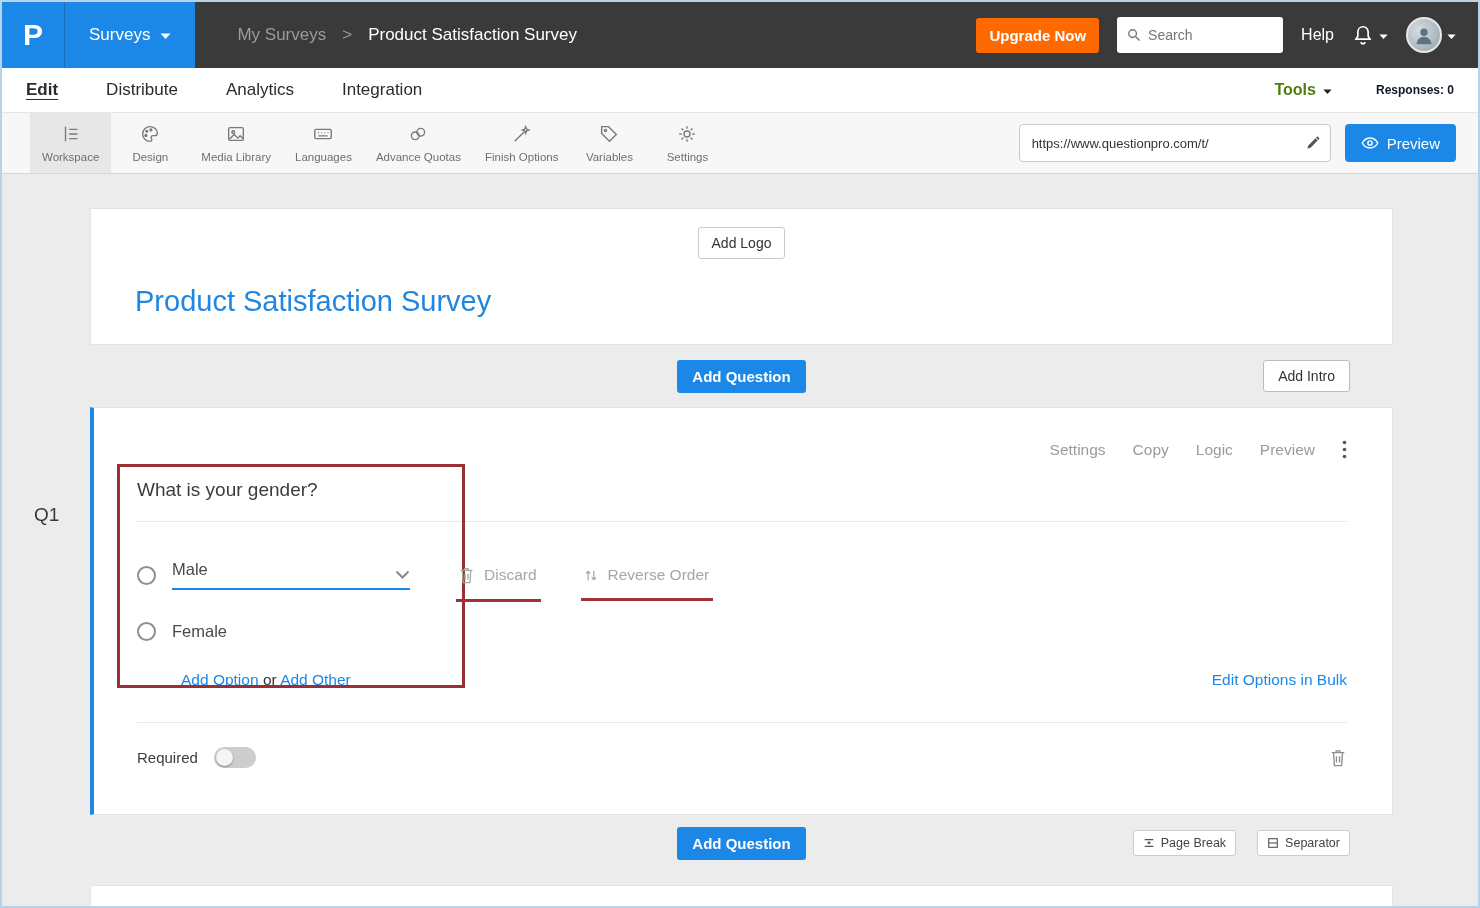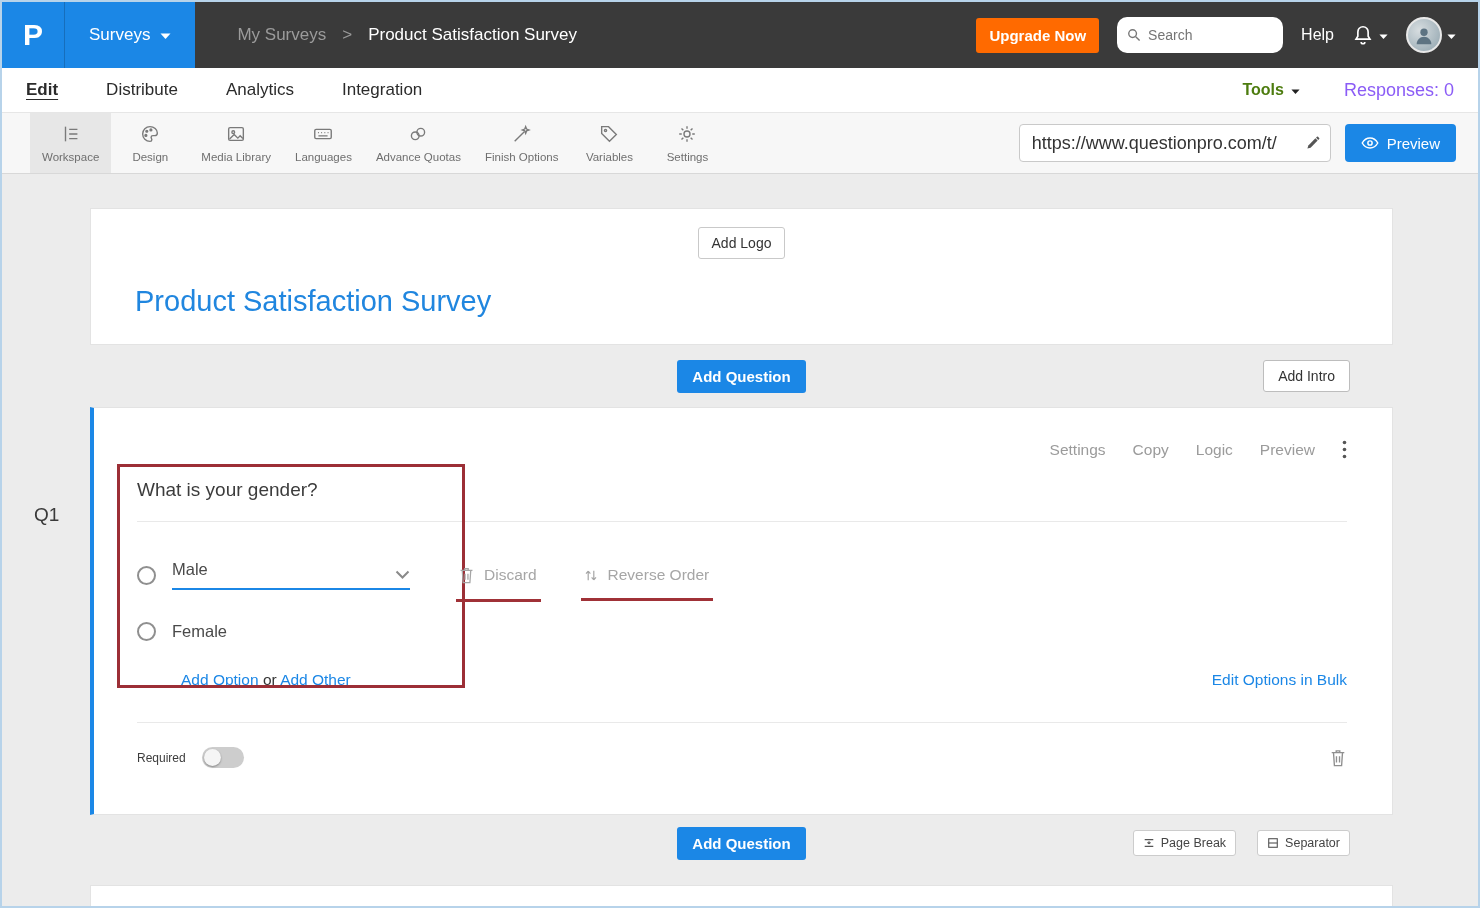--- a/index.html
+++ b/index.html
@@ -8,42 +8,42 @@
 
   
   .topbar { height:66px; background:#3a3a3a; display:flex; align-items:center; }
   .brand { display:flex; height:100%; background:#1b87e6; flex:none; }
   .logo { width:62px; display:flex; align-items:center; justify-content:center; color:#fff; font-size:30px; font-weight:bold; }
   .product-dd { display:flex; align-items:center; gap:10px; padding:0 24px; border-left:1px solid rgba(0,0,0,.18); color:#fff; font-size:17px; cursor:pointer; }
   .crumbs { margin-left:42px; font-size:17px; color:#9b9b9b; display:flex; gap:16px; align-items:center; white-space:nowrap; }
   .crumb-current { color:#fff; }
   .topbar-right { margin-left:auto; display:flex; align-items:center; gap:18px; padding-right:22px; }
   .upgrade-btn { background:#ff6a00; color:#fff; font-weight:bold; font-size:15px; border:none; padding:9px 13px; border-radius:3px; cursor:pointer; font-family:inherit; }
-  .search-box { background:#fff; border-radius:10px; height:36px; width:166px; display:flex; align-items:center; padding:0 10px; gap:7px; }
+  .search-box { background:#fff; border-radius:3px; height:36px; width:166px; display:flex; align-items:center; padding:0 10px; gap:7px; }
   .search-box input { border:none; outline:none; font-size:14px; width:100%; color:#333; font-family:inherit; background:transparent; }
   .help { color:#fff; font-size:16px; cursor:pointer; }
   .iconbtn { display:flex; align-items:center; gap:5px; cursor:pointer; }
   .avatar { width:36px; height:36px; border-radius:50%; border:2px solid #e8e8e8; background:radial-gradient(circle at 35% 35%, #d7dde0, #8fa3ad); display:flex; align-items:center; justify-content:center; overflow:hidden; }
 
   
   .nav { height:45px; background:#fff; display:flex; align-items:center; padding:16px 24px; gap:48px; border-bottom:1px solid #e6e6e6; }
   .tab { font-size:17px; color:#2b2b2b; cursor:pointer; }
   .tab.active { font-weight:bold; text-decoration:underline; text-underline-offset:4px; }
   .nav-right { margin-left:auto; display:flex; gap:44px; align-items:center; }
   .tools { font-size:16px; font-weight:600; color:#4d7c0f; display:flex; align-items:center; gap:7px; cursor:pointer; }
-  .responses { font-size:18px; font-weight:400; color:#8b5cf6; }
+  .responses { font-size:12px; font-weight:700; color:#0f172a; }
 
   
   .toolbar { height:61px; background:#f7f7f7; border-bottom:1px solid #d8d8d8; display:flex; align-items:stretch; padding-left:28px; }
   .tool { display:flex; flex-direction:column; align-items:center; justify-content:center; gap:4px; padding:0 12px; color:#6f6f6f; font-size:11.5px; min-width:78px; cursor:pointer; }
   .tool svg { stroke:#7a7a7a; fill:none; stroke-width:1.5; }
   .tool.active { background:#e7e7e7; }
   .toolbar-right { margin-left:auto; display:flex; align-items:center; gap:14px; padding-right:22px; }
   .url-box { width:312px; height:38px; background:#fff; border:1px solid #c9c9c9; border-radius:4px; display:flex; align-items:center; }
-  .url-box input { flex:1; border:none; outline:none; font-size:18px; color:#333; padding:0 4px 0 12px; font-family:inherit; min-width:0; }
+  .url-box input { flex:1; border:none; outline:none; font-size:13px; color:#333; padding:0 4px 0 12px; font-family:inherit; min-width:0; }
   .url-edit { width:34px; display:flex; align-items:center; justify-content:center; cursor:pointer; flex:none; }
   .preview-btn { height:38px; background:#1b87e6; color:#fff; border:none; border-radius:4px; font-size:15px; display:flex; align-items:center; gap:8px; padding:0 16px; cursor:pointer; font-family:inherit; }
 
   
   .main { position:relative; padding-top:34px; height:730px; }
   .q-number { position:absolute; left:32px; top:330px; font-size:19px; color:#3a3a3a; }
   .card { margin:0 85px 0 88px; position:relative; }
   .card-top { background:#fff; border:1px solid #e3e3e3; height:137px; padding-top:18px; }
   .add-logo { display:block; margin:0 auto; background:#fff; border:1px solid #c9c9c9; border-radius:3px; font-size:14px; color:#333; padding:7px 13px; cursor:pointer; font-family:inherit; }
   .survey-title { margin:26px 0 0 44px; font-size:29px; font-weight:500; color:#2086df; }
@@ -75,21 +75,21 @@
   .opt-label2 { margin-left:16px; font-size:16.5px; color:#4a4a4a; }
 
   .add-row { display:flex; align-items:center; margin-top:30px; }
   .add-left { margin-left:44px; font-size:15.5px; }
   .link-blue { color:#1b87e6; cursor:pointer; }
   .or-word { color:#333; }
   .edit-bulk { margin-left:auto; color:#1b87e6; font-size:15.5px; cursor:pointer; }
 
   .req-divider { border-top:1px solid #e9e9e9; margin-top:33px; }
   .req-row { display:flex; align-items:center; margin-top:24px; }
-  .req-label { font-size:12px; color:#3c3c3c; }
+  .req-label { font-size:15px; color:#3c3c3c; }
   .toggle { margin-left:16px; width:42px; height:21px; border-radius:11px; background:#cdcdcd; position:relative; cursor:pointer; }
   .toggle::after { content:""; position:absolute; left:2px; top:2px; width:17px; height:17px; background:#f5f5f5; border-radius:50%; box-shadow:0 1px 2px rgba(0,0,0,.35); }
   .trash-right { margin-left:auto; display:flex; cursor:pointer; }
   .trash-right svg { stroke:#8f8f8f; fill:none; stroke-width:1.5; }
 
   .row-footer { height:56px; position:relative; display:flex; align-items:center; justify-content:center; }
   .footer-right { position:absolute; right:43px; top:50%; transform:translateY(-50%); display:flex; gap:21px;padding-left:8px; }
   .small-btn { background:#fff; border:1px solid #ccc; border-radius:3px; font-size:12.5px; color:#444; padding:5px 9px; display:flex; align-items:center; gap:6px; cursor:pointer; font-family:inherit; }
   .small-btn svg { stroke:#555; fill:none; stroke-width:1.3; }
 

